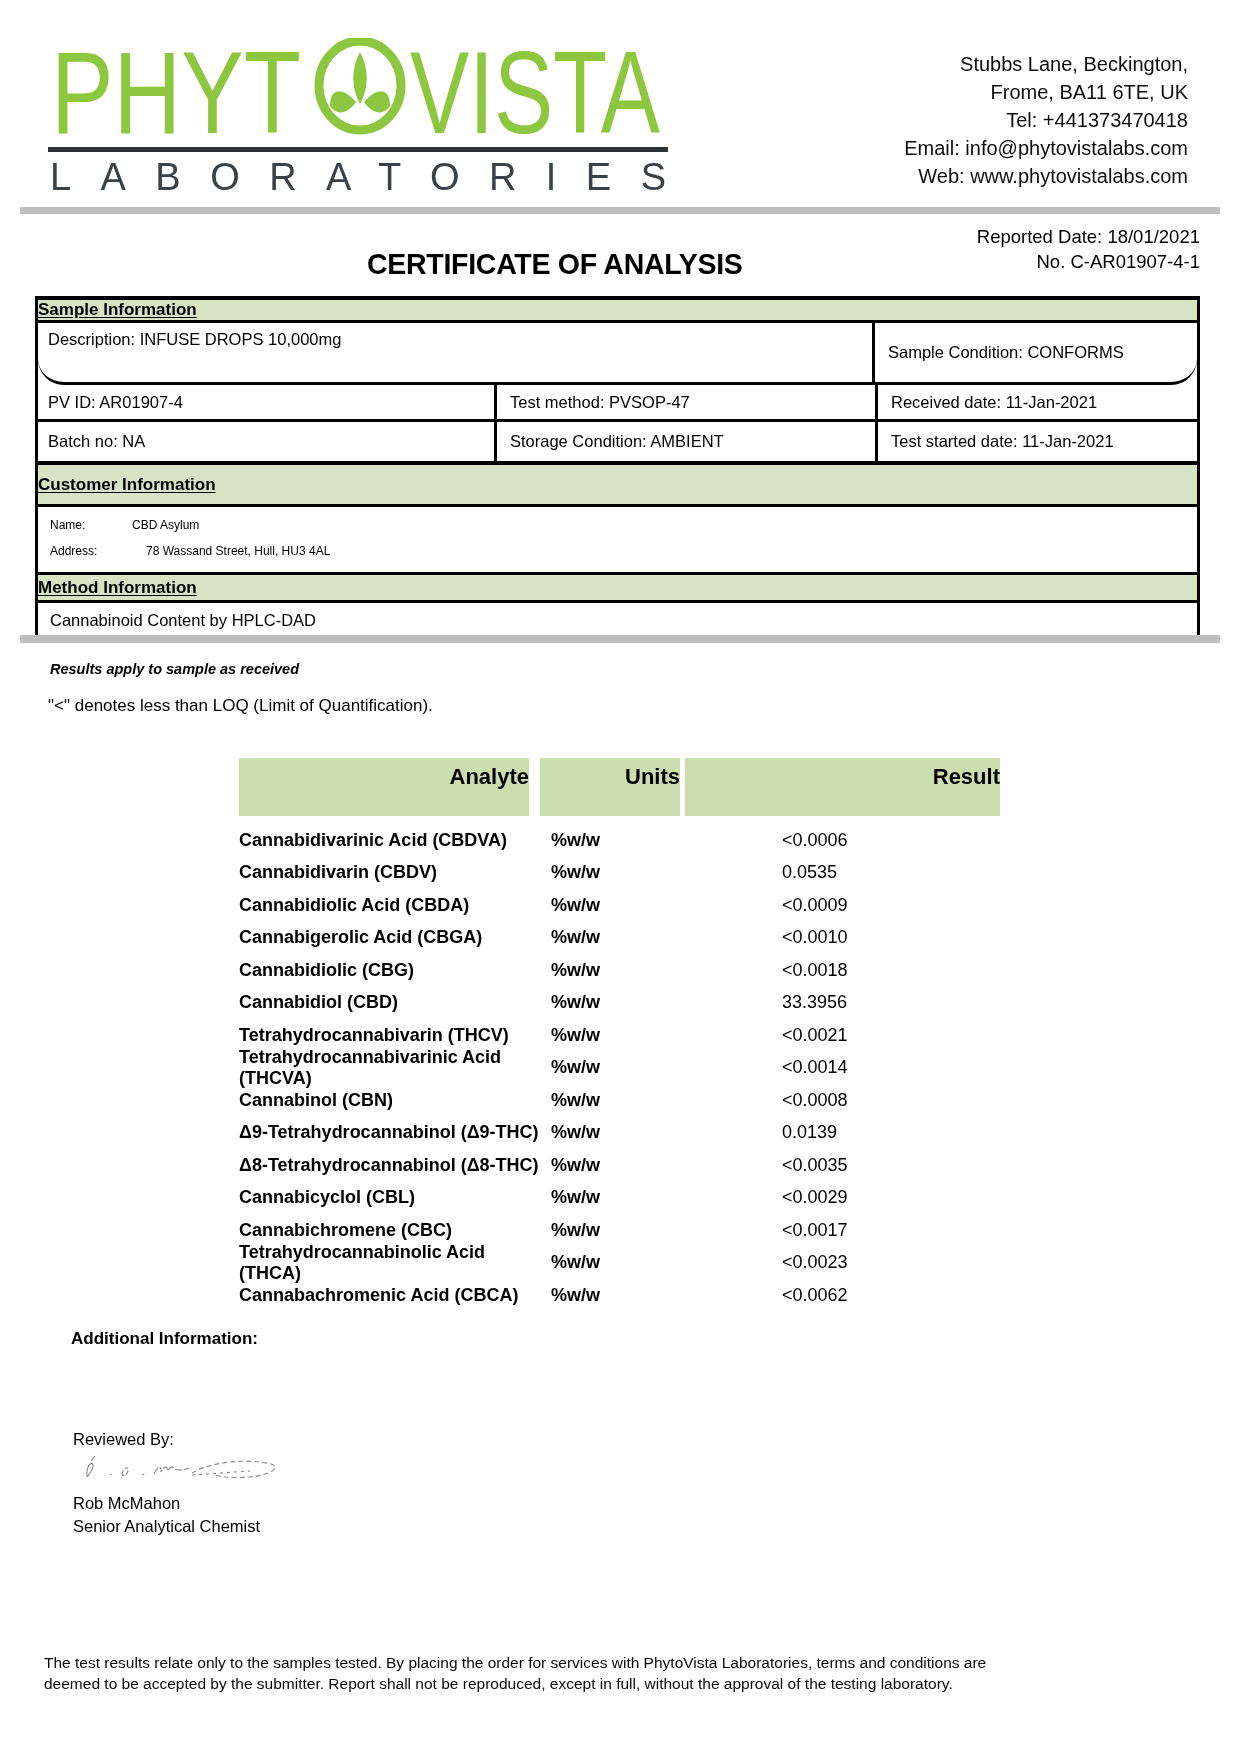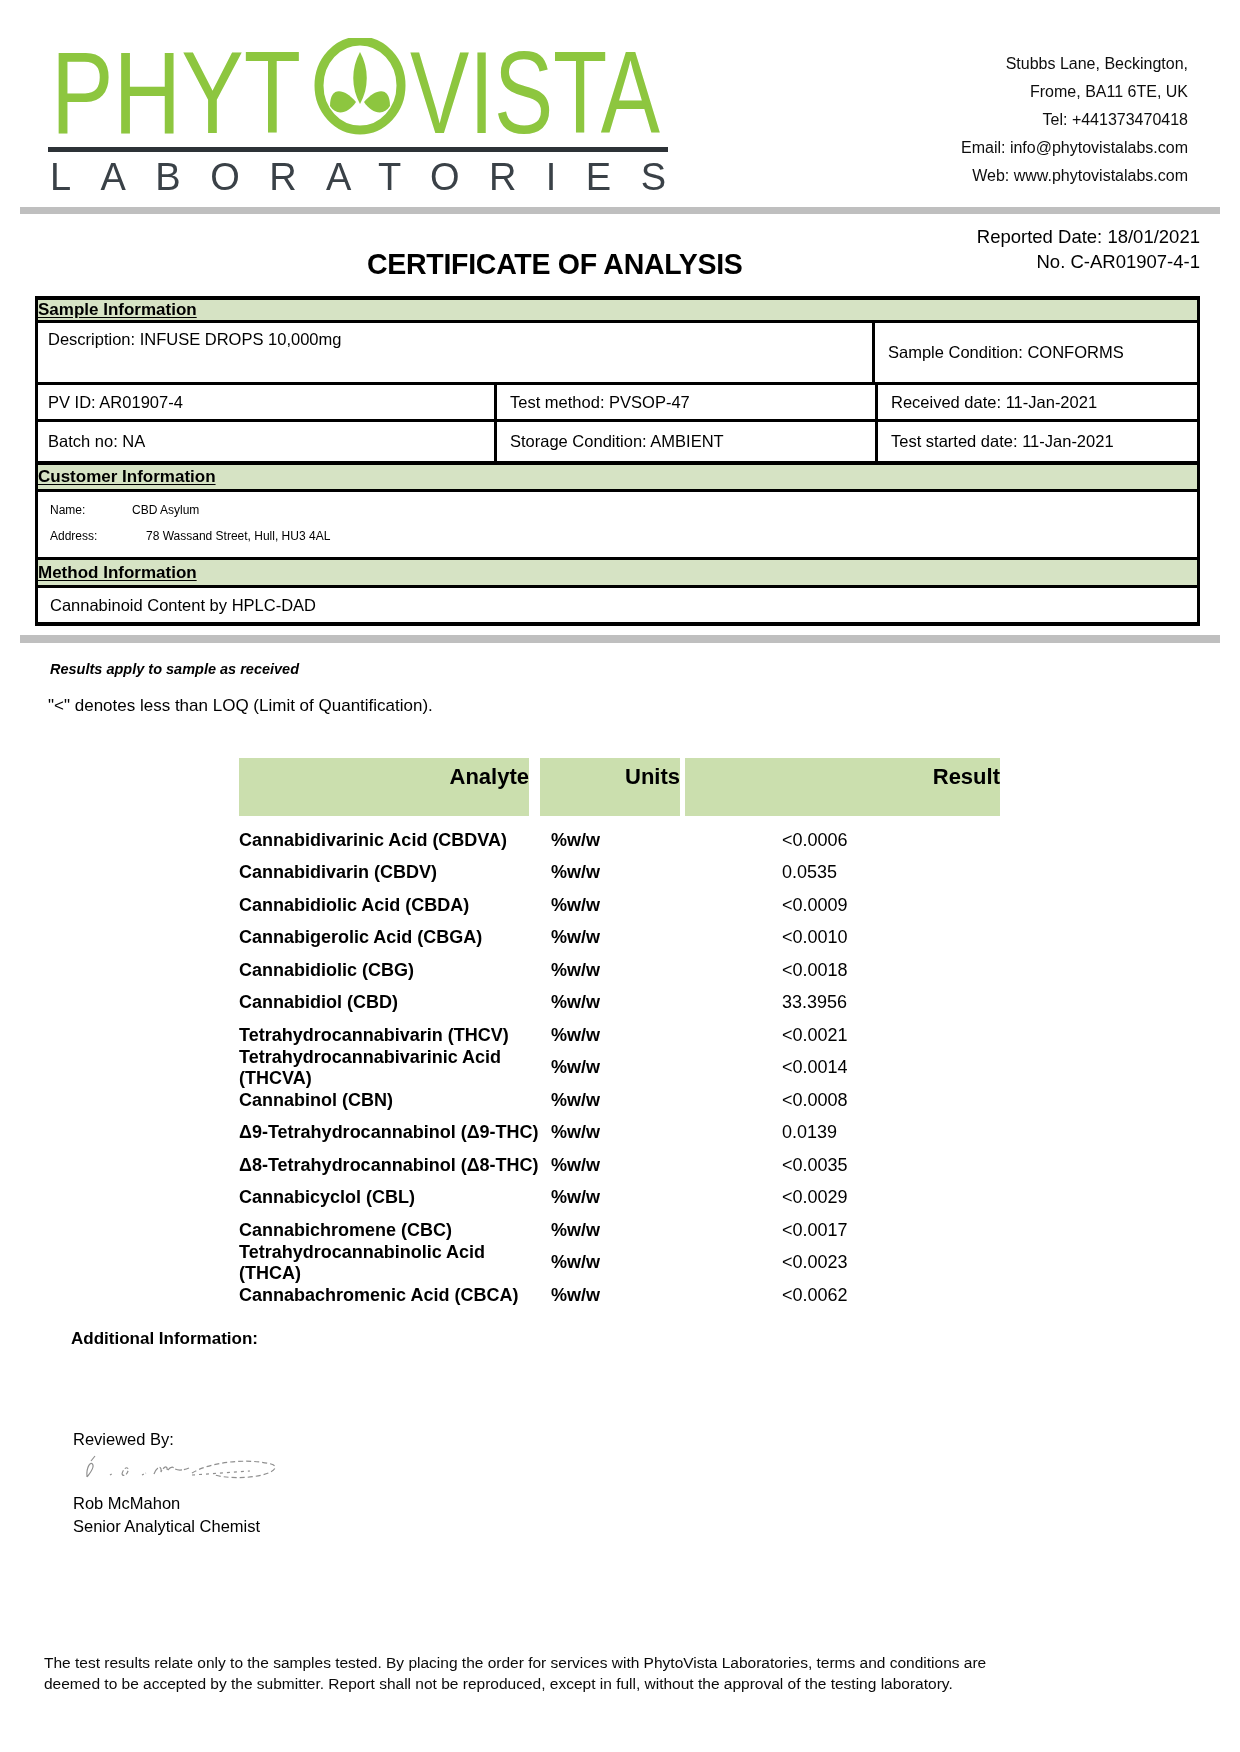--- a/index.html
+++ b/index.html
@@ -8,39 +8,39 @@
 
   
   .logo{position:absolute;left:48px;top:38px;width:620px;height:155px;}
   .lg-main{font-family:"Liberation Sans",sans-serif;font-size:117px;fill:#8dc63f;font-weight:400;}
   .lg-sub{font-family:"Liberation Sans",sans-serif;font-size:38px;fill:#3a4147;}
   .lg-rule{fill:#2d3237;}
   .leaf-ring{fill:none;stroke:#8dc63f;stroke-width:9;}
   .leaf-petal{fill:#8dc63f;}
 
   
-  .contact{position:absolute;top:50px;right:52px;text-align:right;font-size:16px;line-height:28px;color:#0d0d0d;}
+  .contact{position:absolute;top:50px;right:52px;text-align:right;font-size:20px;line-height:28px;color:#0d0d0d;}
 
   .bar{position:absolute;left:20px;width:1200px;background:#bfbfbf;}
   .bar1{top:207px;height:7px;}
   .bar2{top:635px;height:8px;}
 
   .reported{position:absolute;top:224px;right:40px;text-align:right;font-size:18.5px;line-height:25px;}
   .doc-title{position:absolute;left:367px;top:247px;font-size:30px;font-weight:bold;
              letter-spacing:-.3px;transform:scaleX(.95);transform-origin:left top;white-space:nowrap;}
 
   
   .infotable{position:absolute;left:35px;top:296px;width:1165px;box-sizing:border-box;
              border:3px solid #000;border-top-width:4px;border-bottom-width:4px;}
   .infotable *{box-sizing:border-box;}
   .sec-head{background:#d6e3c4;border-bottom:3px solid #000;display:flex;align-items:center;}
-  .sh1{height:23px;} .sh2{height:27px;} .sh3{height:28px;}
+  .sh1{height:23px;} .sh2{height:42px;} .sh3{height:28px;}
   .sec-head span{font-weight:bold;font-size:17px;text-decoration:underline;text-underline-offset:2px;}
   .irow{display:flex;border-bottom:3px solid #000;}
-  .irow.descr{height:62px;}
+  .irow.descr{height:62px;border-radius:26px;}
   .irow.r2{height:37px;}
   .irow.r3{height:43px;border-bottom-width:4px;}
   .cell{font-size:16.5px;}
   .desc-left{width:837px;border-right:3px solid #000;padding:7px 10px;}
   .desc-right{flex:1;display:flex;align-items:center;padding-left:13px;}
   .c1{width:459px;border-right:3px solid #000;display:flex;align-items:center;padding-left:10px;}
   .c2{width:381px;border-right:3px solid #000;display:flex;align-items:center;padding-left:13px;}
   .c3{flex:1;display:flex;align-items:center;padding-left:13px;}
   .cust-cell{height:68px;border-bottom:3px solid #000;padding:11px 0 0 12px;font-size:12px;}
   .kv+.kv{margin-top:12px;}

